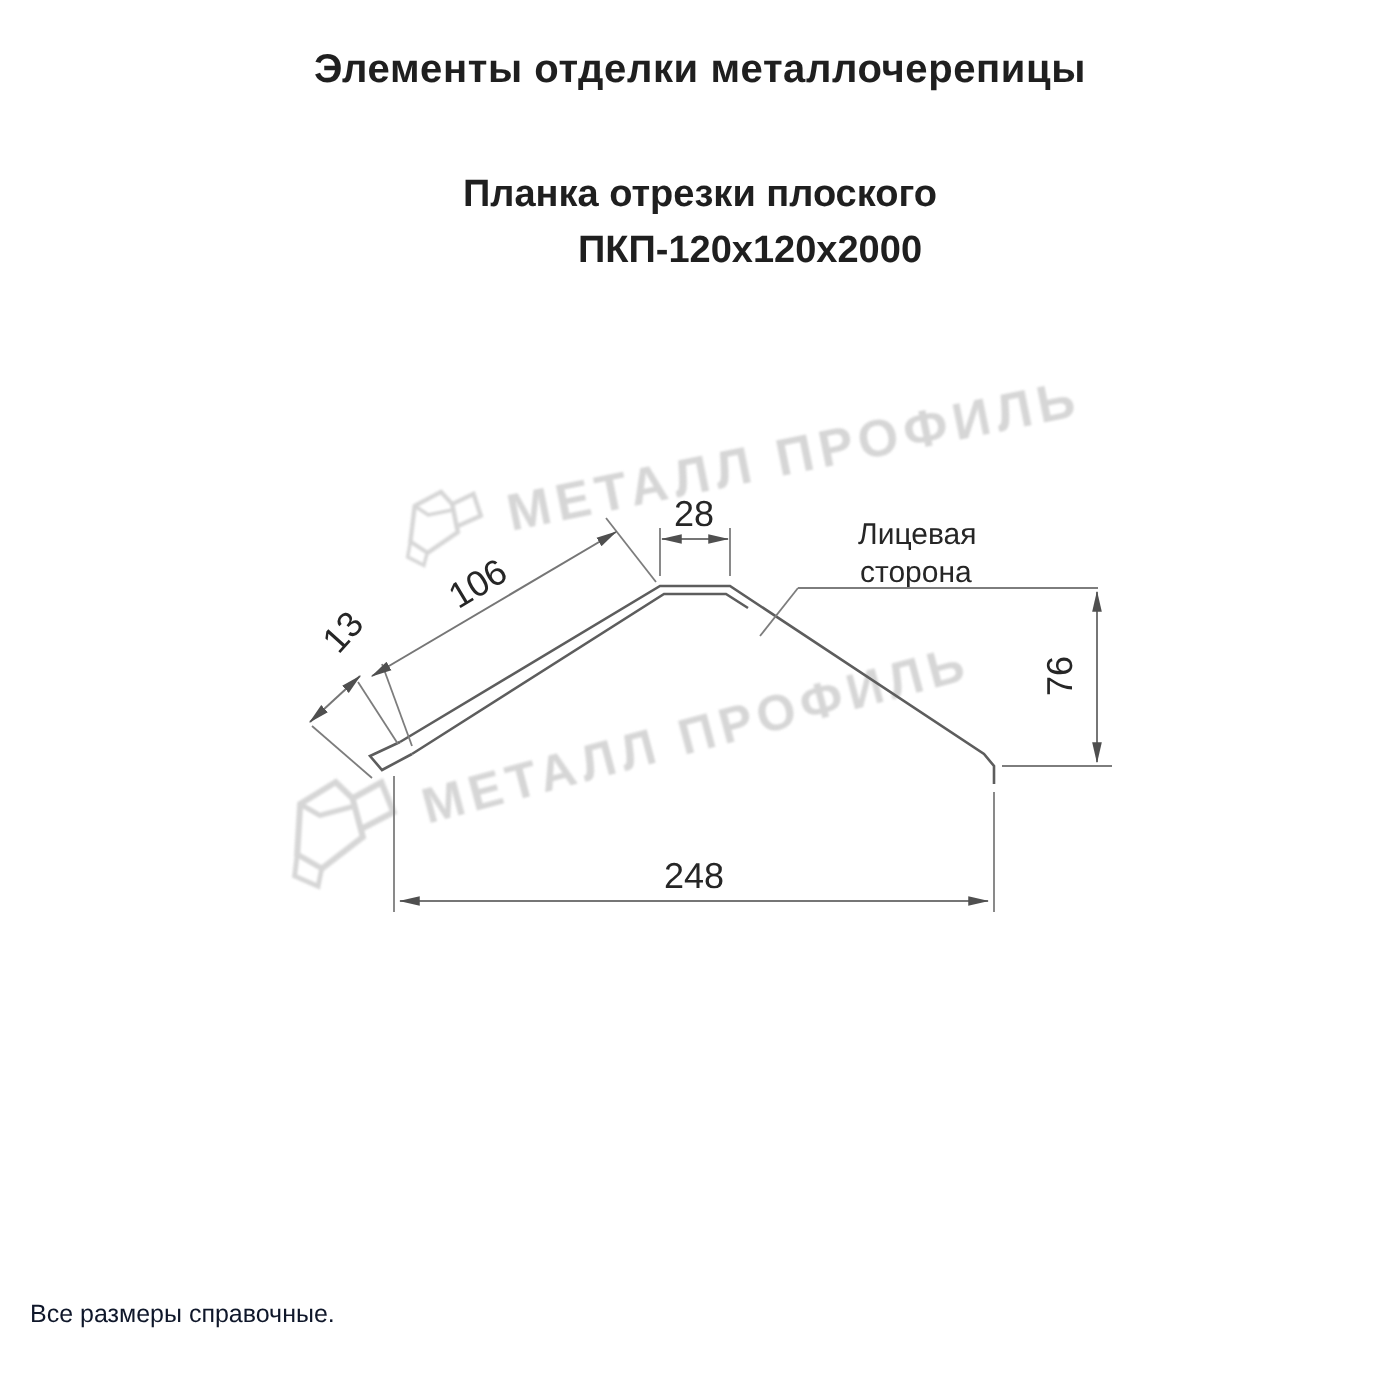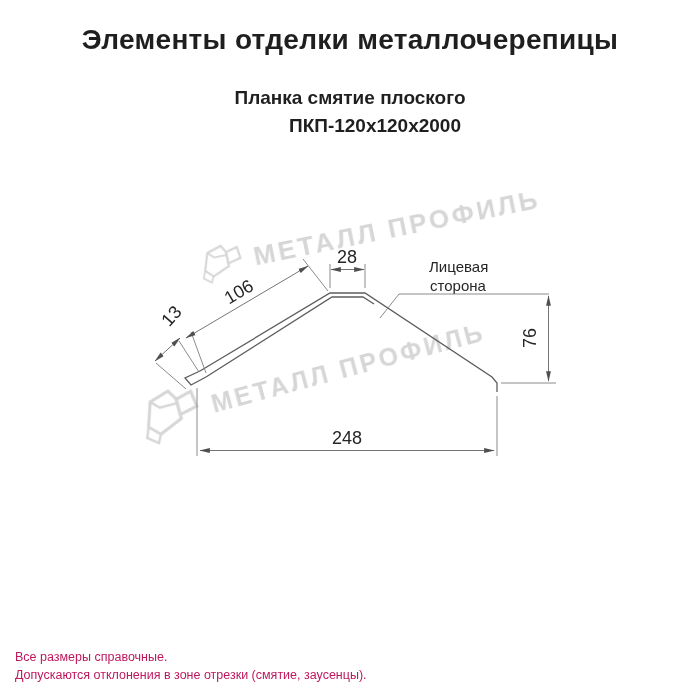--- a/index.html
+++ b/index.html
@@ -2,42 +2,42 @@
 <html><head>
 <meta charset="utf-8">
 <style>
   html,body{margin:0;padding:0;}
   body{
     width:700px;height:700px;position:relative;overflow:hidden;
     background:#ffffff;
     font-family:"Liberation Sans","DejaVu Sans",sans-serif;
   }
   .hdr{position:absolute;left:0;width:700px;text-align:center;color:#1f1f1f;font-weight:bold;z-index:3;}
-  .title{top:24px;font-size:28px;letter-spacing:0.3px;}
+  .title{top:24px;font-size:20px;letter-spacing:0.3px;}
   .subtitle{top:87px;font-size:19px;}
   .model{top:115px;font-size:19px;margin-left:25px;}
   .wm{
     position:absolute;display:flex;align-items:center;gap:9px;
     color:#d6d6d6;white-space:nowrap;z-index:1;
     transform-origin:left top;
     filter:blur(0.4px);
   }
   .wm-text{font-weight:bold;letter-spacing:3px;}
   .wm-upper{left:196px;top:248px;transform:rotate(-11.5deg);font-size:26px;}
   .wm-lower{left:134px;top:396px;transform:rotate(-15deg);font-size:25px;}
   .wm svg{display:block;}
   #diagram{position:absolute;left:0;top:0;z-index:2;}
   .dim-line{stroke:#767676;stroke-width:1;fill:none;}
   .ext-line{stroke:#7d7d7d;stroke-width:0.9;fill:none;}
   .profile-line{stroke:#5d5d5d;stroke-width:1.3;fill:none;stroke-linejoin:miter;}
   .dim-text{fill:#262626;font-size:18px;font-family:"Liberation Sans","DejaVu Sans",sans-serif;}
   .lbl-text{fill:#262626;font-size:15px;font-family:"Liberation Sans","DejaVu Sans",sans-serif;}
   .footer{
     position:absolute;left:15px;top:648px;z-index:3;
-    font-size:12.5px;line-height:18px;color:#be185d;
+    font-size:12.5px;line-height:18px;color:#0f172a;
   }
 </style>
 </head>
 <body>
 
 <div class="wm wm-upper">
   <svg width="46" height="40" viewBox="0 0 64 56">
     <path d="M6 34 L14 10 L34 4 L40 14 L40 34 L16 44 Z" fill="#ffffff" stroke="currentColor" stroke-width="3"></path>
     <path d="M14 10 L22 18 L40 18" fill="none" stroke="currentColor" stroke-width="2.4"></path>
     <path d="M40 14 L56 10 L58 26 L40 30 Z" fill="#ffffff" stroke="currentColor" stroke-width="3"></path>
@@ -50,21 +50,21 @@
   <svg width="64" height="56" viewBox="0 0 64 56">
     <path d="M6 34 L14 10 L34 4 L40 14 L40 34 L16 44 Z" fill="#ffffff" stroke="currentColor" stroke-width="3"></path>
     <path d="M14 10 L22 18 L40 18" fill="none" stroke="currentColor" stroke-width="2.4"></path>
     <path d="M40 14 L56 10 L58 26 L40 30 Z" fill="#ffffff" stroke="currentColor" stroke-width="3"></path>
     <path d="M6 34 L2 44 L12 52 L16 44 Z" fill="#ffffff" stroke="currentColor" stroke-width="2.4"></path>
   </svg>
   <span class="wm-text">МЕТАЛЛ ПРОФИЛЬ</span>
 </div>
 
 <div class="hdr title">Элементы отделки металлочерепицы</div>
-<div class="hdr subtitle">Планка смятие плоского</div>
+<div class="hdr subtitle">Планка отрезки плоского</div>
 <div class="hdr model">ПКП-120х120х2000</div>
 
 <svg id="diagram" width="700" height="700" viewBox="0 0 700 700">
   <defs>
     <marker id="ar" viewBox="0 0 10 6" refX="9.4" refY="3" markerWidth="10.5" markerHeight="6.3" orient="auto-start-reverse" markerUnits="userSpaceOnUse">
       <path d="M10 3 L0 0.7 L0 5.3 Z" fill="#4f4f4f"></path>
     </marker>
   </defs>
 
   <g>
@@ -110,14 +110,13 @@
   <g>
     <line class="ext-line" x1="197" y1="388" x2="197" y2="456"></line>
     <line class="ext-line" x1="497" y1="396" x2="497" y2="456"></line>
     <line class="dim-line" x1="200" y1="450.5" x2="494" y2="450.5" marker-start="url(#ar)" marker-end="url(#ar)"></line>
     <text class="dim-text" x="347" y="444" text-anchor="middle">248</text>
   </g>
 </svg>
 
 <div class="footer">
   <div>Все размеры справочные.</div>
-  <div>Допускаются отклонения в зоне отрезки (смятие, заусенцы).</div>
 </div>
 
 </body></html>

